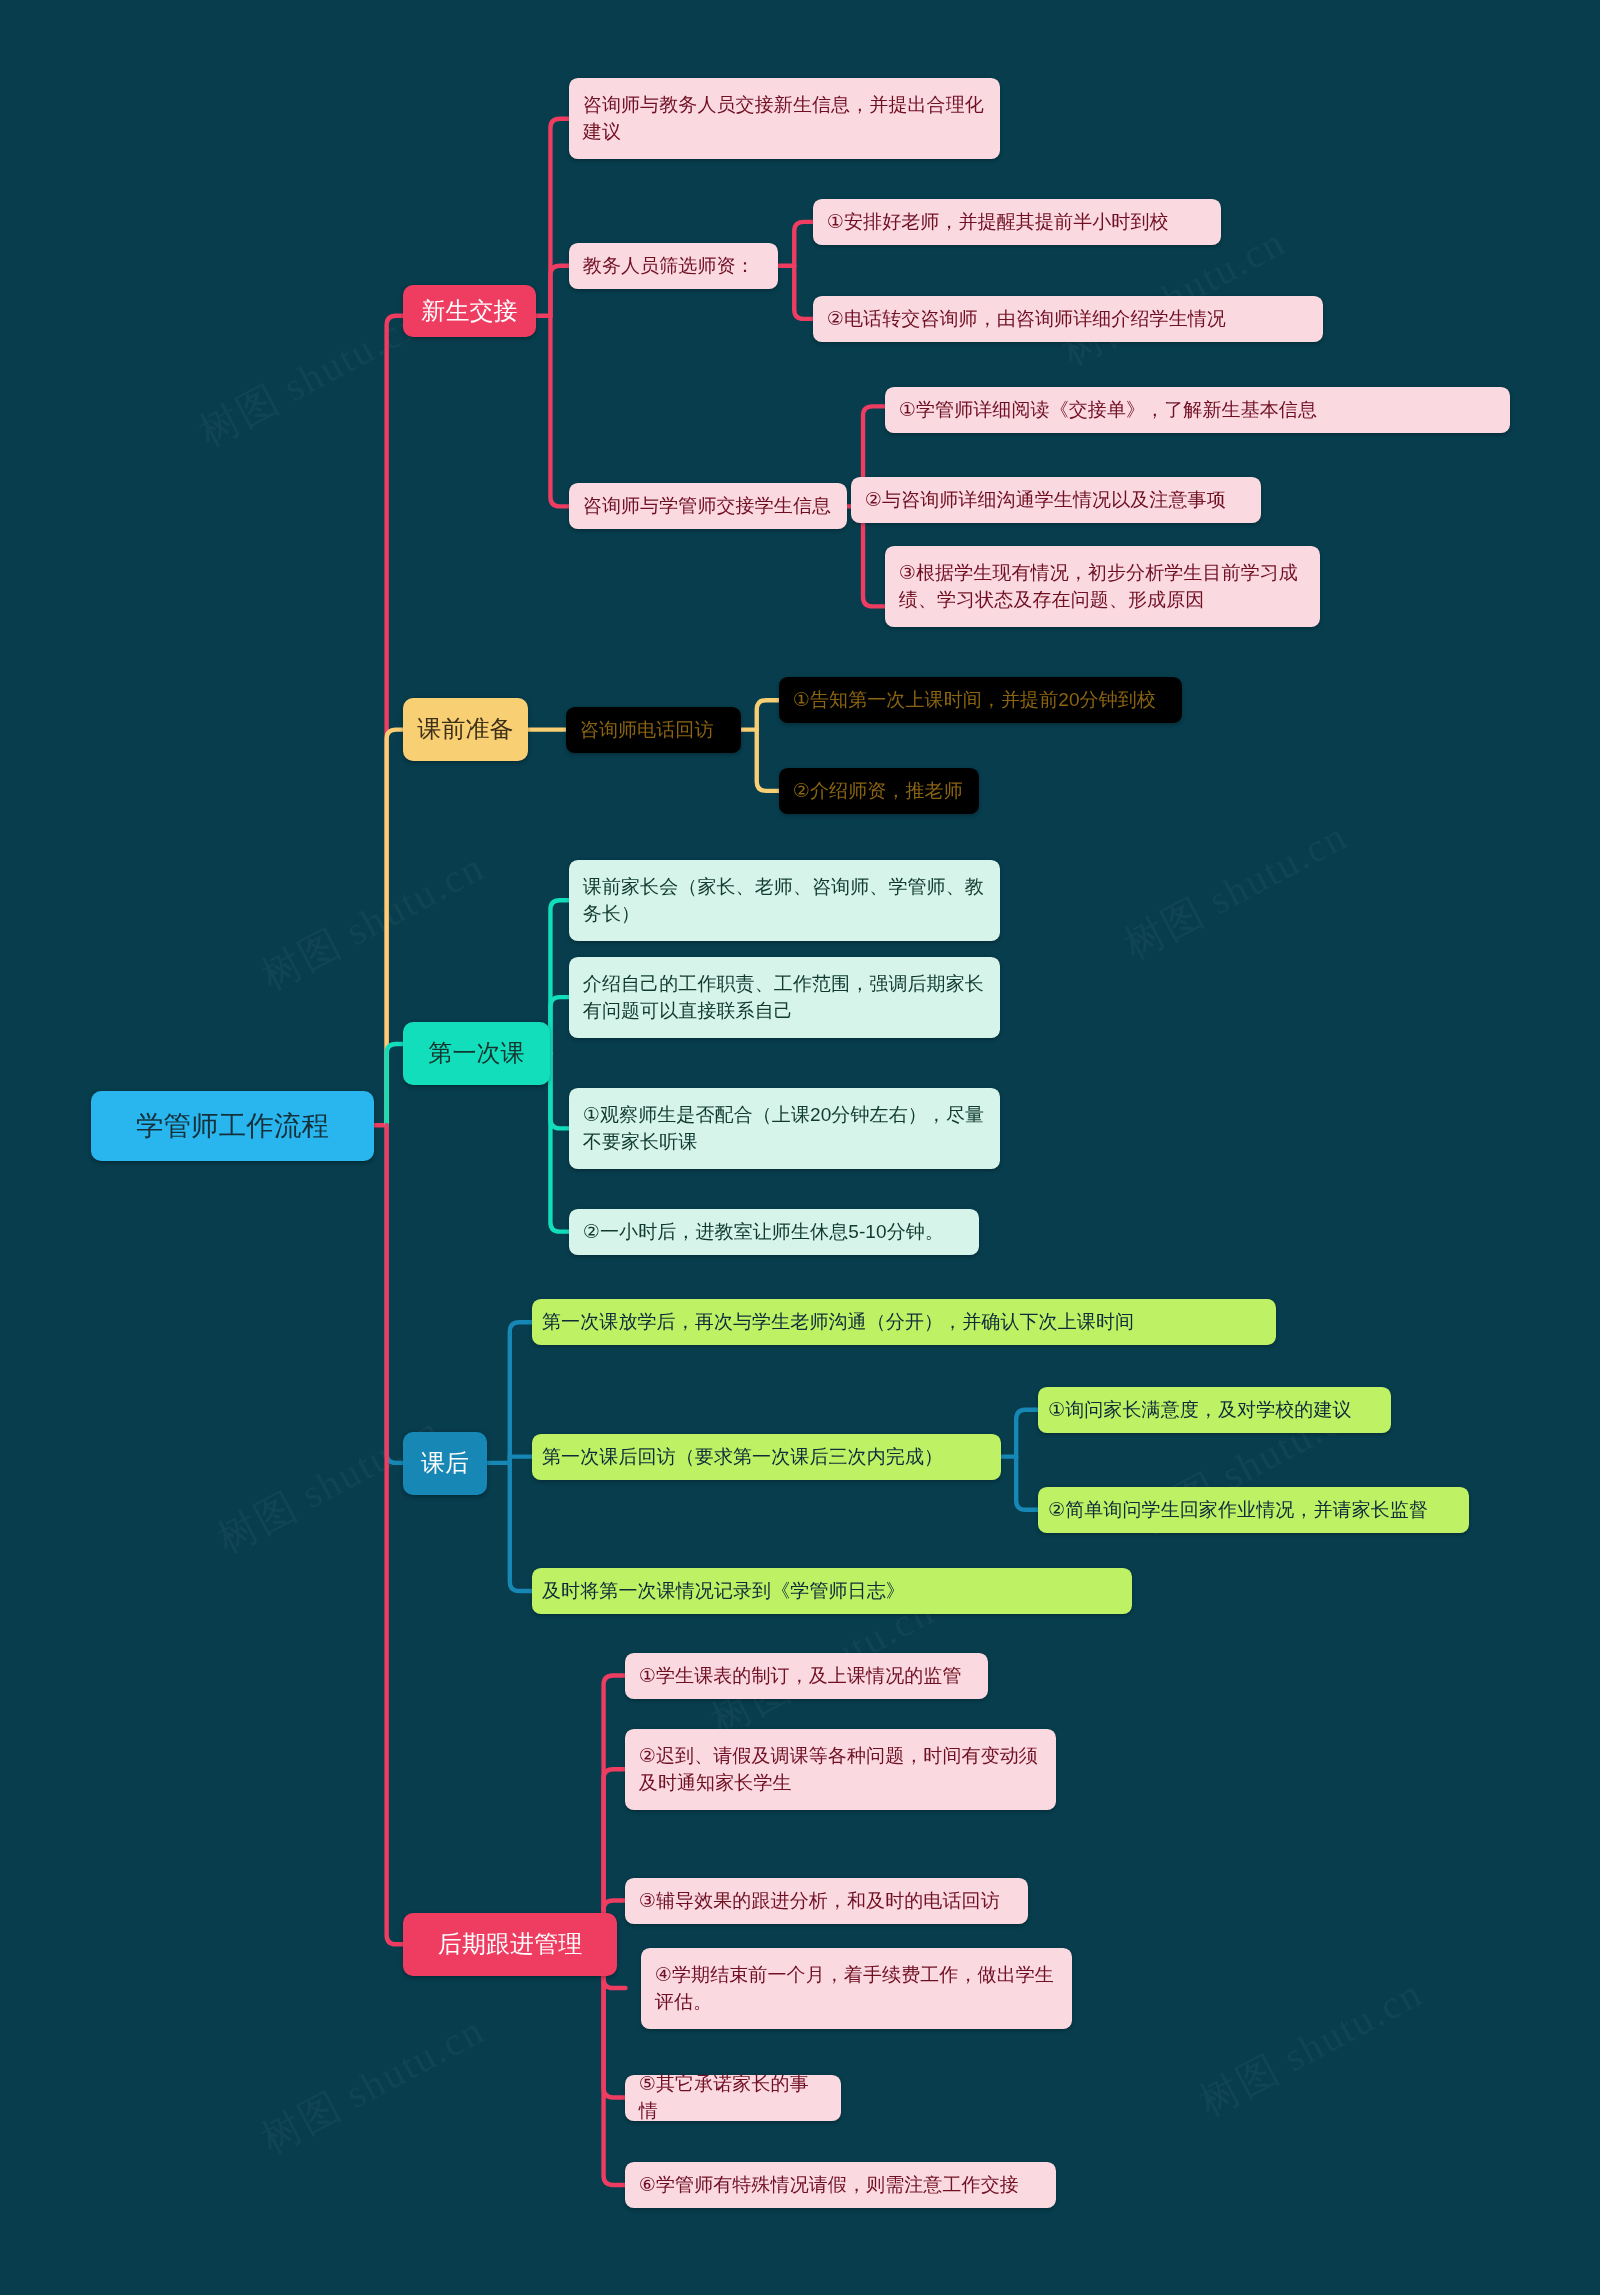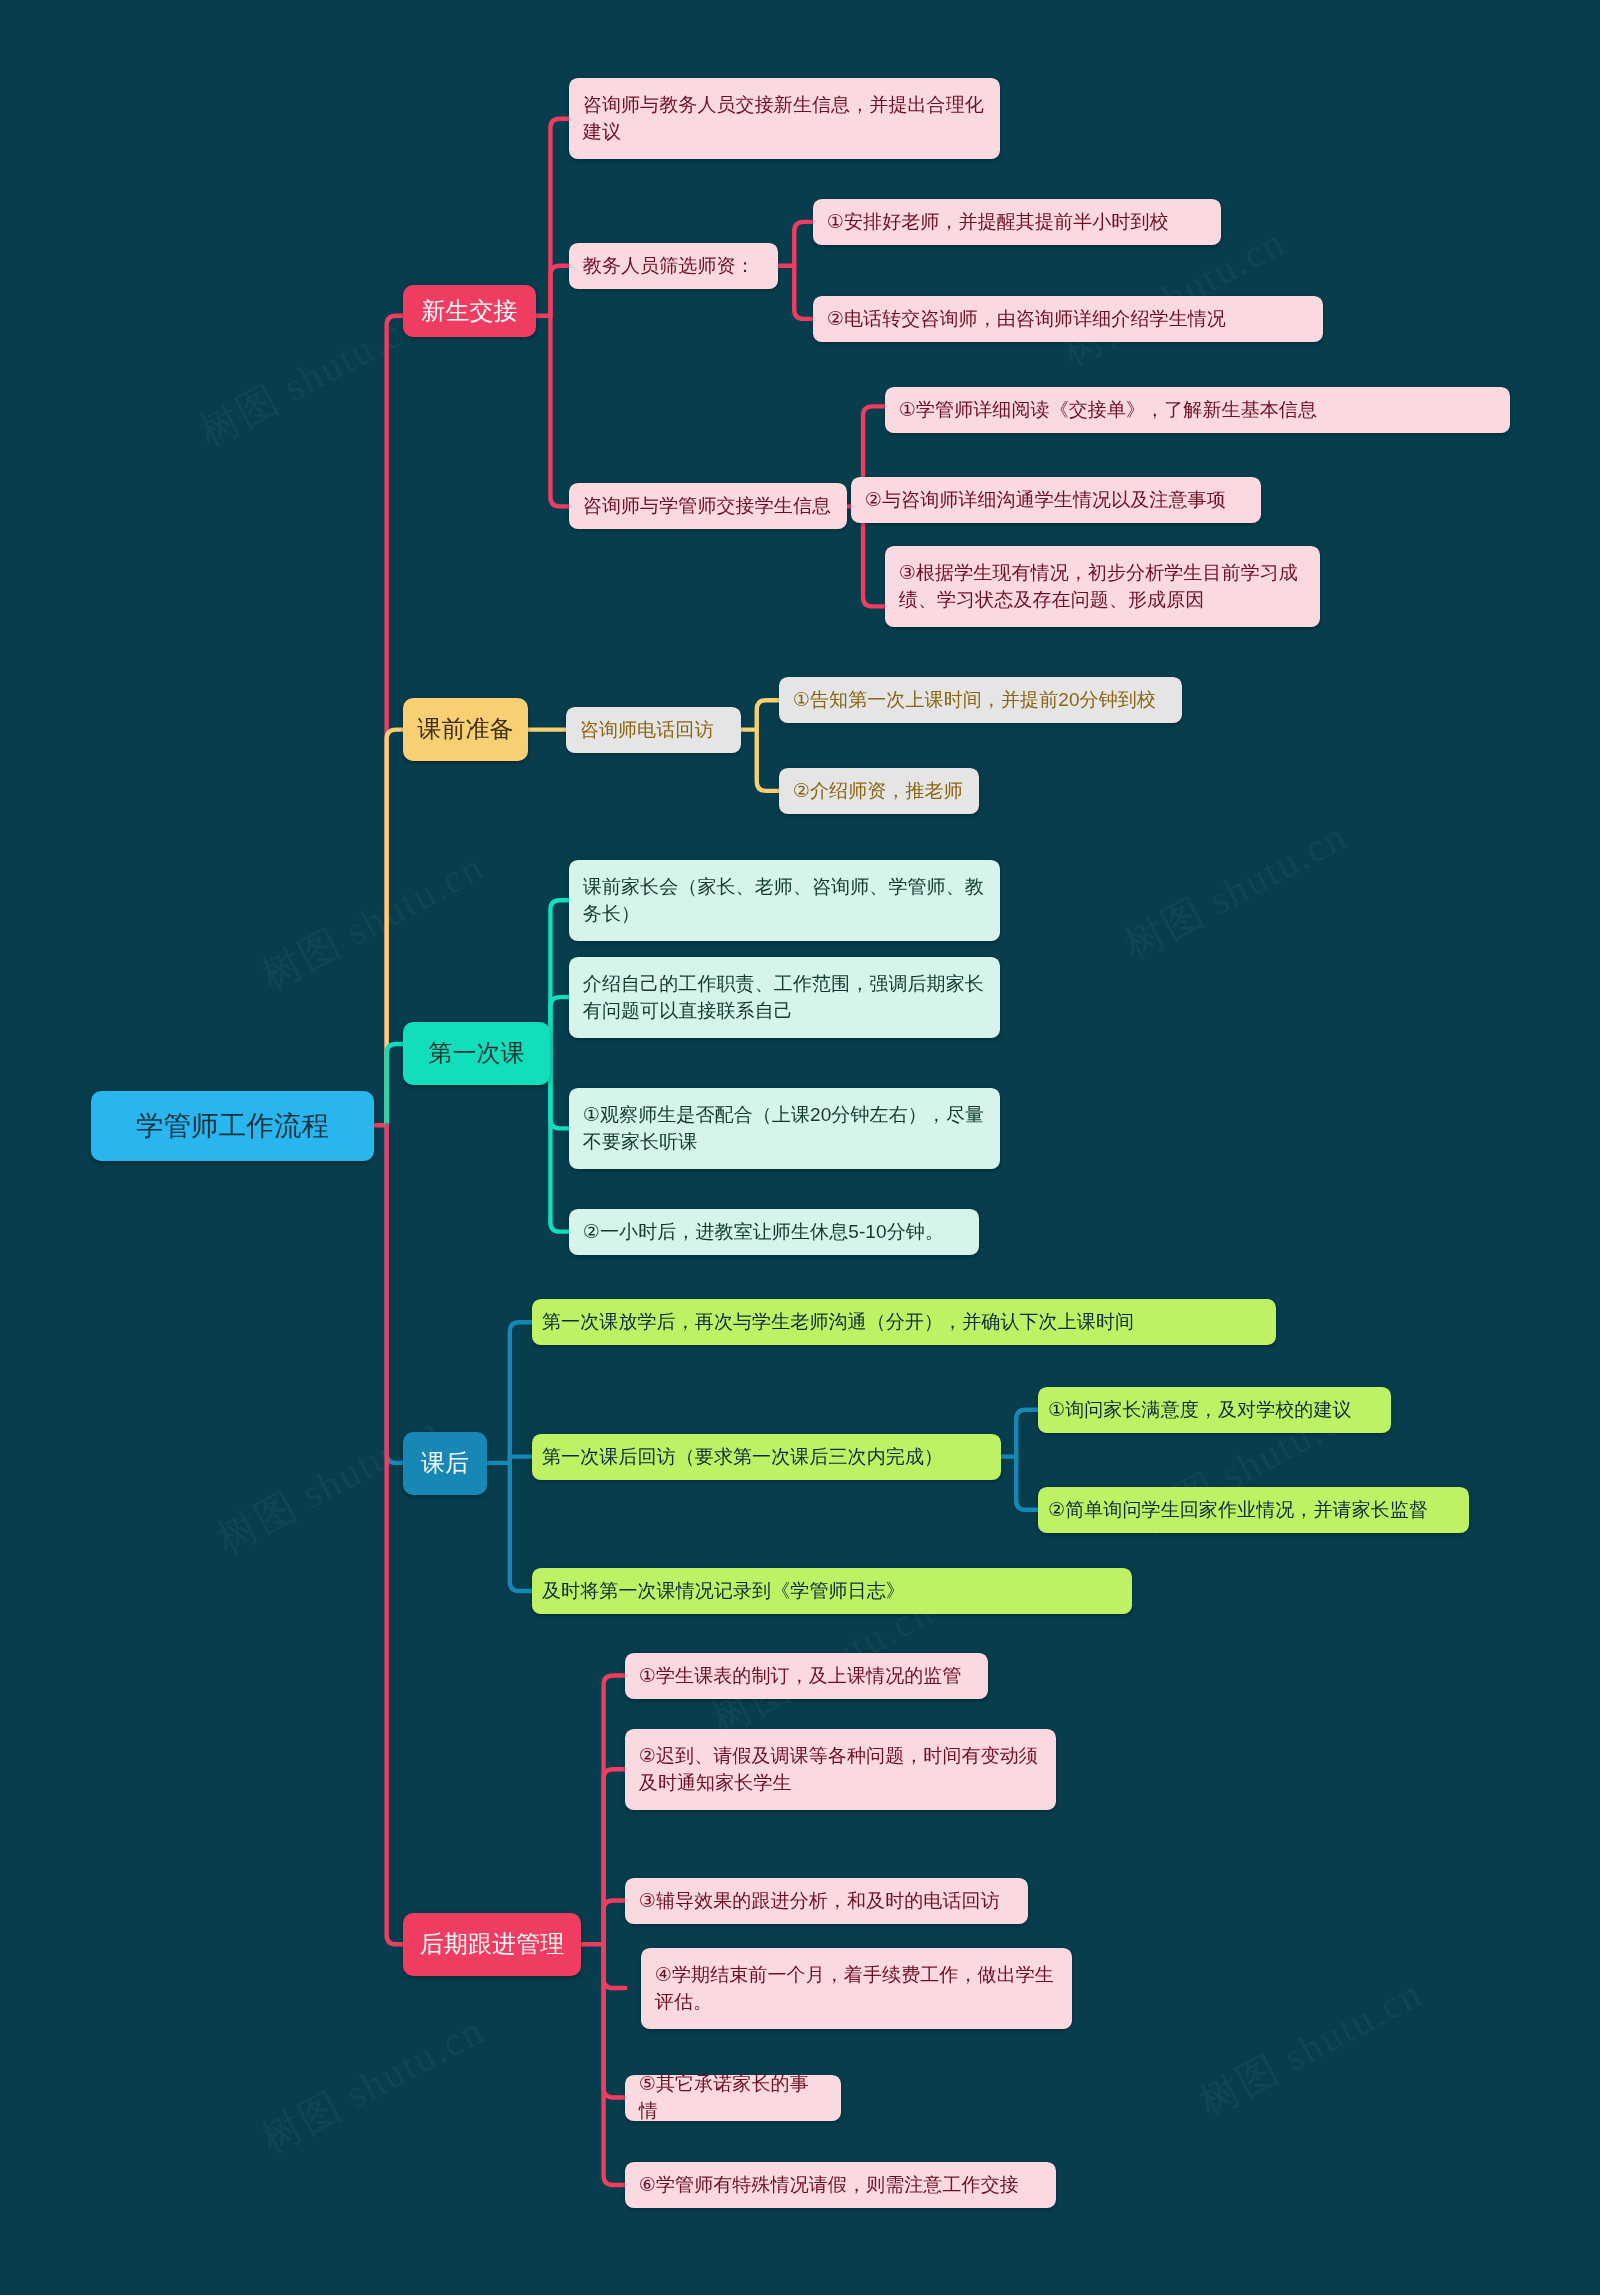--- a/index.html
+++ b/index.html
@@ -32,21 +32,21 @@
     box-shadow:0 1.9px 4.4px rgba(0,0,0,.30);justify-content:center;}
   .topic.pink{background:#ef3d62;}
   .topic.amber{background:#f9cf74;color:#3c3118;}
   .topic.green{background:#13debb;color:#13342f;}
   .topic.blue{background:#1787b5;}
   .topic.pink2{background:#ef3d62;}
 
   
   .leaf{font-size:19px;border-radius:8.8px;box-shadow:0 1.3px 3.8px rgba(0,0,0,.25);}
   .leaf.pink{background:#fbd9e0;color:#6f0f22;}
-  .leaf.amber{background:#e5e5e5;color:#8a6410;}
+  .leaf.amber{background:#000000;color:#8a6410;}
   .leaf.green{background:#d7f4ea;color:#103a2f;}
   .leaf.blue{background:#bef264;color:#0e2b3a;padding-left:10px;}
 
   .wm{
     position:absolute;
     color:rgba(255,255,255,.045);
     font-size:40px;
     font-family:"Liberation Serif","DejaVu Serif",serif;
     transform:rotate(-28deg);
     white-space:nowrap;
@@ -201,21 +201,21 @@
   <div class="node leaf blue" style="left:1038px;top:1387px;width:353px;height:46px;">
     <span>①询问家长满意度，及对学校的建议</span>
   </div>
   <div class="node leaf blue" style="left:1038px;top:1487px;width:431px;height:46px;">
     <span>②简单询问学生回家作业情况，并请家长监督</span>
   </div>
   <div class="node leaf blue" style="left:532px;top:1568px;width:600px;height:46px;">
     <span>及时将第一次课情况记录到《学管师日志》</span>
   </div>
 
-  <div class="node topic pink2" style="left:403px;top:1913px;width:178px;height:63px;padding-left:14px;">
+  <div class="node topic pink2" style="left:403px;top:1913px;width:214px;height:63px;padding-left:14px;">
     <span>后期跟进管理</span>
   </div>
   <div class="node leaf pink" style="left:625px;top:1653px;width:363px;height:46px;">
     <span>①学生课表的制订，及上课情况的监管</span>
   </div>
   <div class="node leaf pink" style="left:625px;top:1729px;width:431px;height:81px;">
     <span>②迟到、请假及调课等各种问题，时间有变动须及时通知家长学生</span>
   </div>
   <div class="node leaf pink" style="left:625px;top:1878px;width:403px;height:46px;">
     <span>③辅导效果的跟进分析，和及时的电话回访</span>

